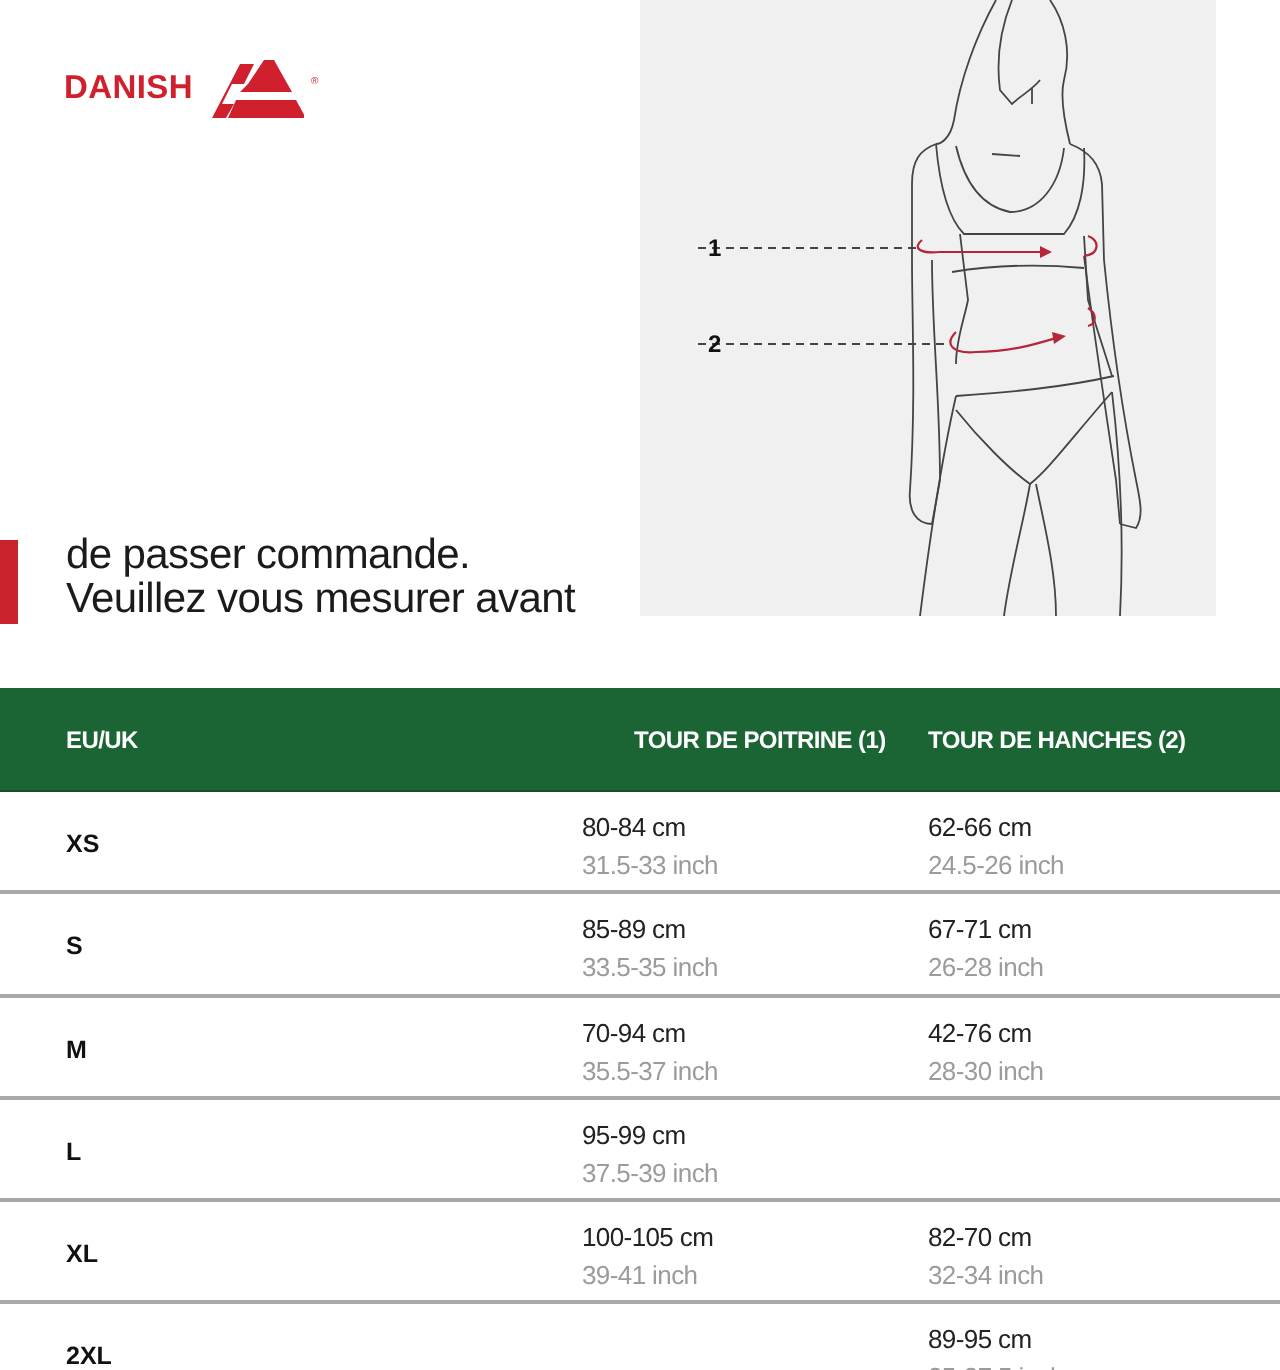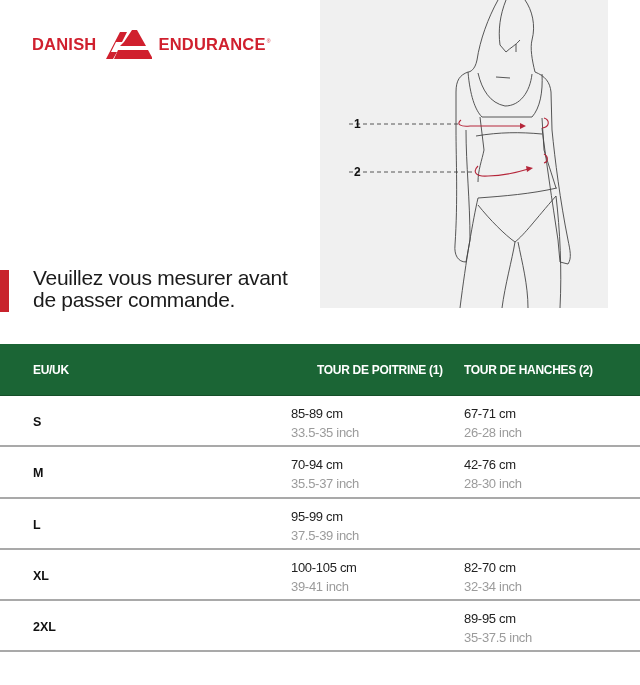--- a/index.html
+++ b/index.html
@@ -70,21 +70,20 @@
 
 <div class="logo">
   <span class="logo-word">DANISH</span>
   <svg class="logo-mark" viewBox="0 0 50 32">
 
     <polygon points="4,31 18,4 25,4 20,14 14,14 9,24 15,24 11,31" fill="#d0202e"></polygon>
 
     <polygon points="22,14 30,2 35,2 44,18 18,18" fill="#d0202e"></polygon>
     <polygon points="16,22 46,22 51,31 12,31" fill="#d0202e"></polygon>
   </svg>
-  <span class="logo-word">ENDURANCE</span>
   <span class="logo-reg">®</span>
 </div>
 
 <div class="illustration">
   <svg viewBox="0 0 288 308" fill="none" stroke="#444" stroke-width="0.9">
 
     <path d="M178,0 C168,18 160,40 157,60 C155,70 150,72 148,72"></path>
     <path d="M205,0 C212,10 216,25 212,40 C210,48 212,60 215,72"></path>
     <path d="M186,0 C180,15 178,30 180,45 L186,52 C190,48 196,45 200,40"></path>
     <path d="M196,44 L196,52"></path>
@@ -121,31 +120,42 @@
     <path d="M158,166 C152,172 156,177 168,176 C185,176 198,172 208,169" stroke="#b5263a" stroke-width="1.1"></path>
     <polygon points="206,166 213,168 207,172" fill="#b5263a" stroke="none"></polygon>
     <path d="M224,154 C229,157 228,162 224,163" stroke="#b5263a" stroke-width="1.1"></path>
   </svg>
   <span class="marker-label" style="left:34px; top:117px;">1</span>
   <span class="marker-label" style="left:34px; top:165px;">2</span>
 </div>
 
 <div class="accent-bar"></div>
 <div class="intro">
+  <span style="display:block">de passer commande.</span>
   <span style="display:block">Veuillez vous mesurer avant</span>
-  <span style="display:block">de passer commande.</span>
 </div>
 
 <div class="table">
   <div class="thead">
     <span class="th c1">EU/UK</span>
     <span class="th c2">TOUR DE POITRINE (1)</span>
     <span class="th c3">TOUR DE HANCHES (2)</span>
   </div>
 
+  <div class="row">
+    <span class="size">XS</span>
+    <div class="cell c2">
+      <span class="cm">80-84 cm</span>
+      <span class="inch">31.5-33 inch</span>
+    </div>
+    <div class="cell c3">
+      <span class="cm">62-66 cm</span>
+      <span class="inch">24.5-26 inch</span>
+    </div>
+  </div>
 
   <div class="row">
     <span class="size">S</span>
     <div class="cell c2">
       <span class="cm">85-89 cm</span>
       <span class="inch">33.5-35 inch</span>
     </div>
     <div class="cell c3">
       <span class="cm">67-71 cm</span>
       <span class="inch">26-28 inch</span>

